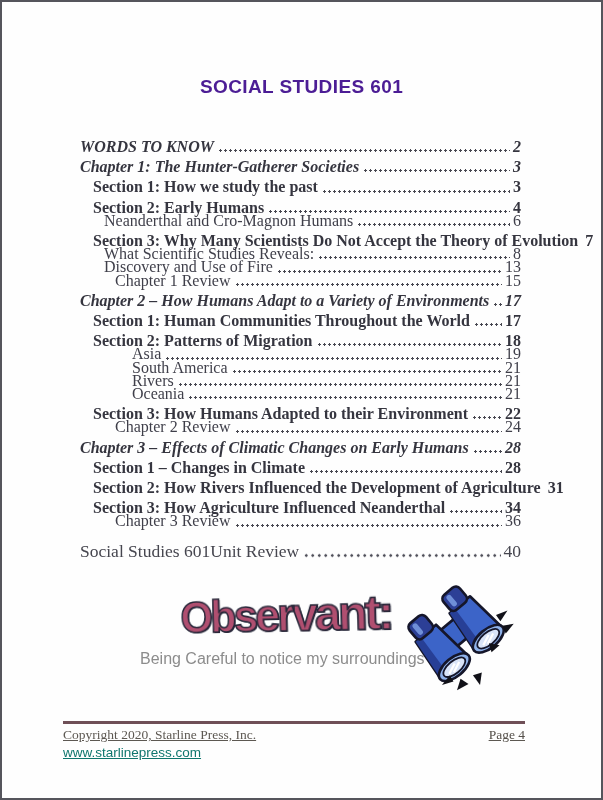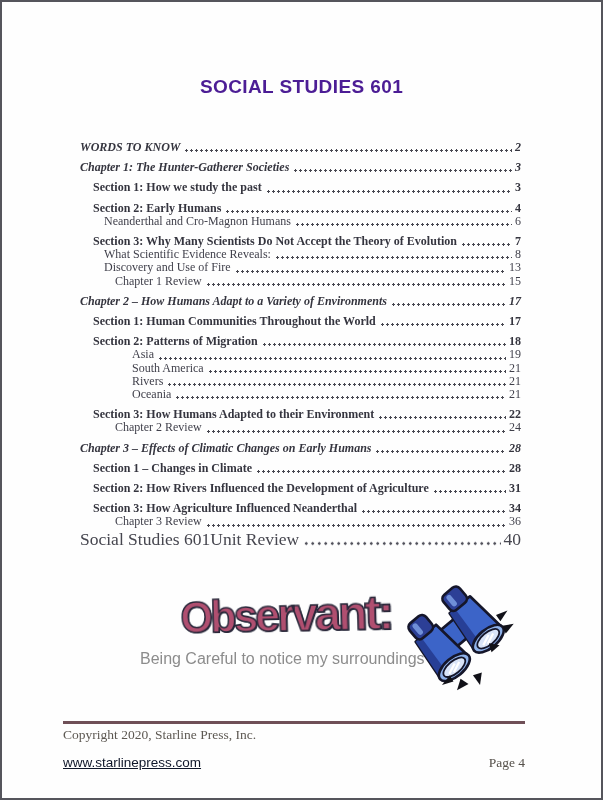--- a/index.html
+++ b/index.html
@@ -24,40 +24,40 @@
     color: #4c1d95;
   }
   
   .toc {
     position: absolute;
     left: 78px; right: 80px; top: 131px;
   }
   .toc-row {
     display: flex;
     align-items: flex-end;
-    font-size: 12px;
+    font-size: 16px;
     line-height: 12.2px;
   }
   .toc-row .t { white-space: nowrap; }
   .toc-row .leader {
     flex: 1;
     height: 11px;
     margin: 0 3px 0 4px;
     background-image: radial-gradient(circle, #474750 1px, transparent 1.25px);
     background-size: 5px 5px;
     background-repeat: repeat-x;
     background-position: left bottom;
   }
   .toc-row .p { white-space: nowrap; }
   .lvl-chapter { font-weight: bold; font-style: italic; margin-top: 8px; color: #35353f; }
   .lvl-section { font-weight: bold; margin-left: 13px; margin-top: 8px; color: #35353f; }
   .lvl-sub     { margin-left: 24px; margin-top: 1px; }
   .lvl-review  { margin-left: 35px; margin-top: 1px; }
   .lvl-sub3    { margin-left: 52px; margin-top: 1px; }
-  .lvl-unit    { font-size: 17.5px; line-height: 16px; margin-top: 3px; color: #46464f; }
+  .lvl-unit    { font-size: 17.5px; line-height: 16px; margin-top: 15px; color: #46464f; }
   .lvl-unit .leader {
     height: 13px;
     background-image: radial-gradient(circle, #50505a 1.2px, transparent 1.5px);
     background-size: 6.5px 6.5px;
   }
   
   .motto-block {
     position: absolute;
     left: 138px; top: 586px;
     width: 280px;
@@ -90,30 +90,31 @@
     width: 462px;
   }
   .footer-rule {
     border: 0;
     border-top: 3px solid #6f4f57;
     margin: 0 0 3px 0;
   }
   .footer-row {
     display: flex;
     justify-content: space-between;
-    align-items: flex-end;
+    align-items: flex-start;
     font-size: 13.5px;
     color: #5d5852;
+    text-decoration: underline;
   }
   .footer-site {
     font-family: "Liberation Sans", sans-serif;
     font-size: 13.5px;
-    color: #0f172a;
+    color: #0f766e;
     text-decoration: underline;
-    margin-top: 12px;
+    margin-top: 2px;
     display: inline-block;
   }
   .footer-page { color: #55504a; }
 </style>
 </head>
 <body>
 
 <div class="sheet">
 
   <h1 class="doc-title">SOCIAL STUDIES 601</h1>
@@ -143,21 +144,21 @@
         <span class="t">Neanderthal and Cro-Magnon Humans</span>
         <span class="leader"></span>
         <span class="p">6</span>
       </div>
       <div class="toc-row lvl-section">
         <span class="t">Section 3:  Why Many Scientists Do Not Accept the Theory of Evolution</span>
         <span class="leader"></span>
         <span class="p">7</span>
       </div>
       <div class="toc-row lvl-sub">
-        <span class="t">What Scientific Evidence Reveals:</span>
+        <span class="t">What Scientific Studies Reveals:</span>
         <span class="leader"></span>
         <span class="p">8</span>
       </div>
       <div class="toc-row lvl-sub">
         <span class="t">Discovery and Use of Fire</span>
         <span class="leader"></span>
         <span class="p">13</span>
       </div>
       <div class="toc-row lvl-review">
         <span class="t">Chapter 1 Review</span>

